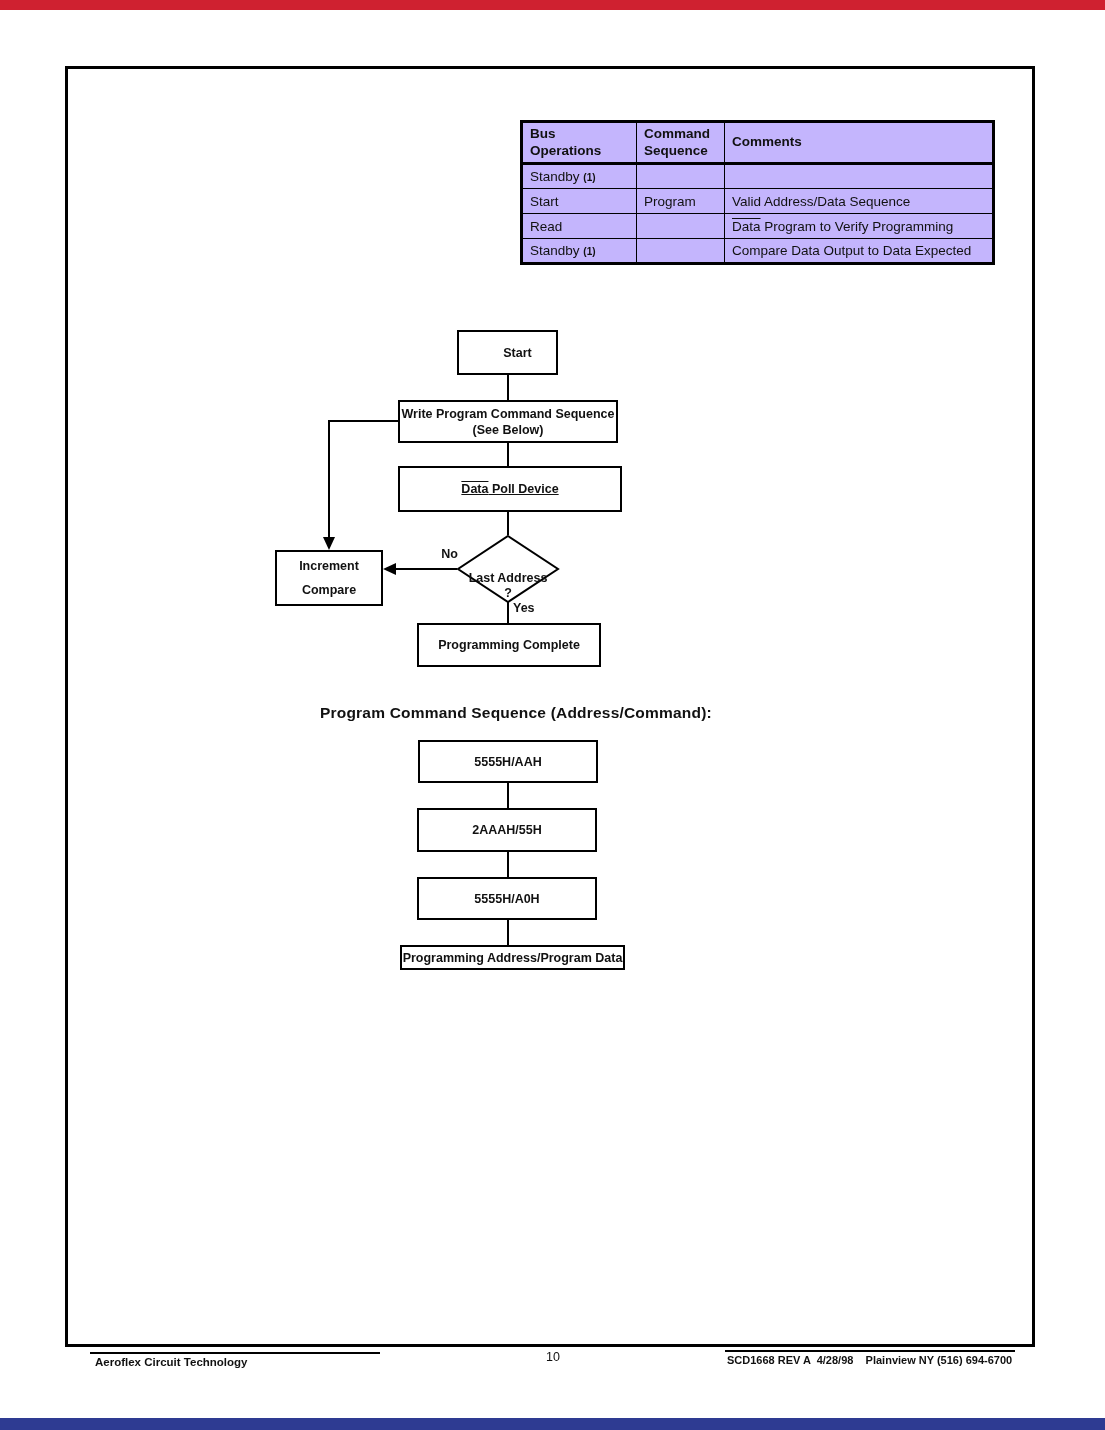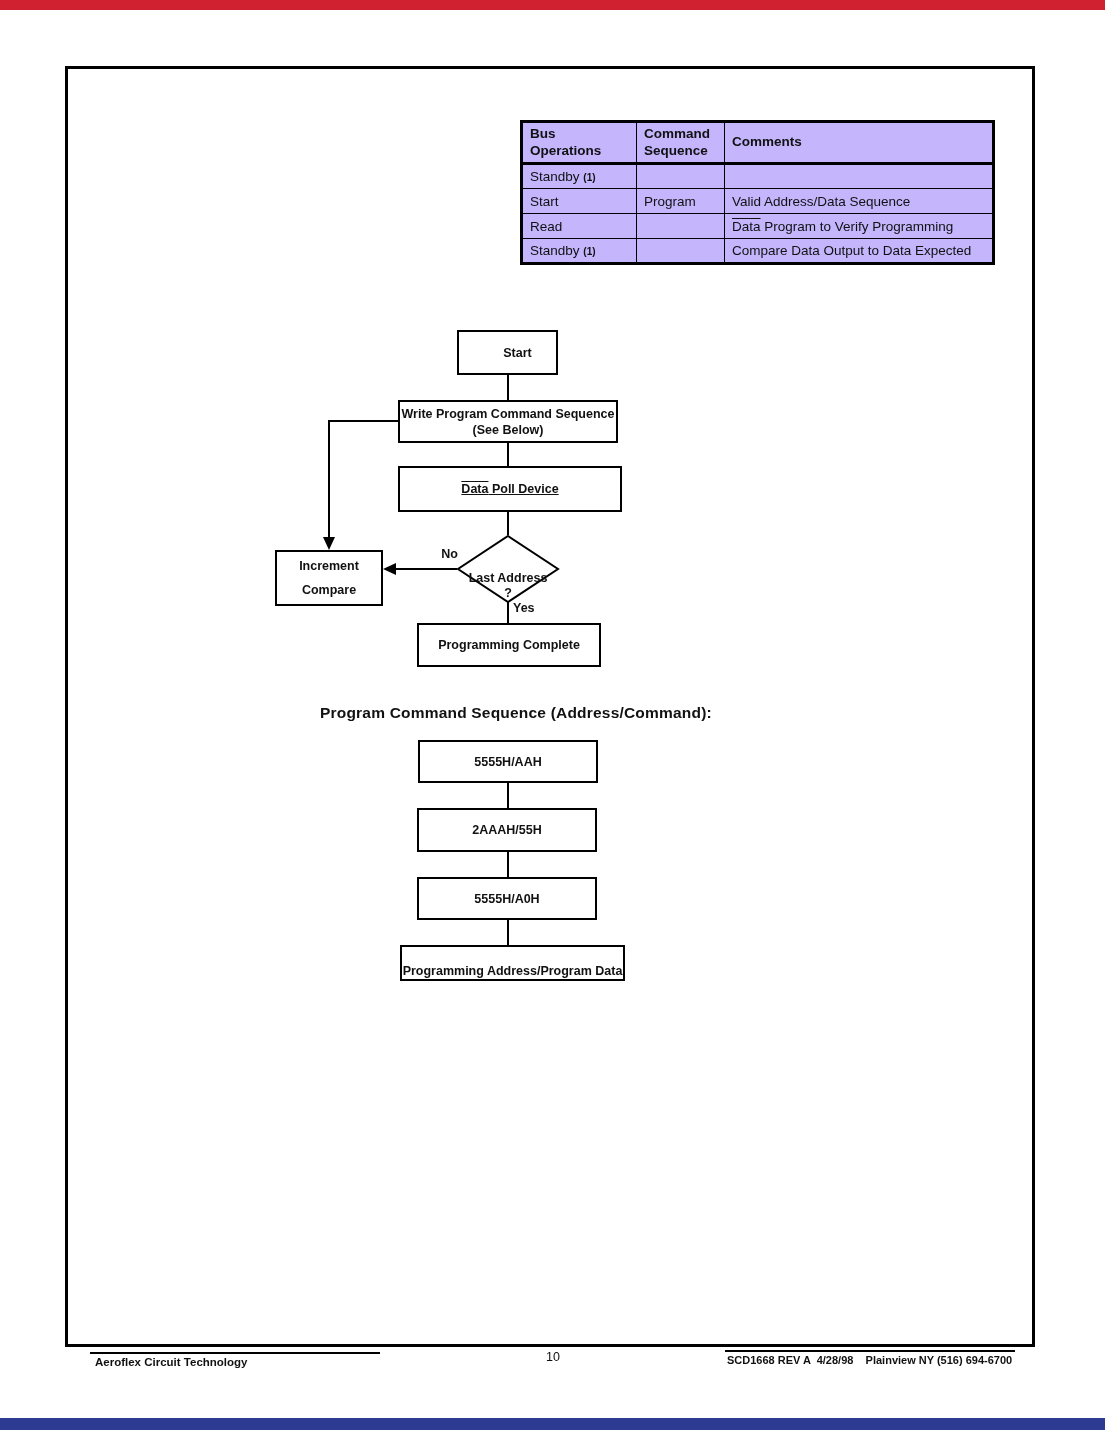--- a/index.html
+++ b/index.html
@@ -201,21 +201,21 @@
   <div class="fbox" style="left:417px; top:808px; width:180px; height:44px;">
     <div>2AAAH/55H</div>
   </div>
   <div class="line" style="left:507px; top:852px; width:2px; height:25px;"></div>
 
   <div class="fbox" style="left:417px; top:877px; width:180px; height:43px;">
     <div>5555H/A0H</div>
   </div>
   <div class="line" style="left:507px; top:920px; width:2px; height:25px;"></div>
 
-  <div class="fbox" style="left:400px; top:945px; width:225px; height:36px;justify-content:flex-end;">
+  <div class="fbox" style="left:400px; top:945px; width:225px; height:25px;">
     <div>Programming Address/Program Data</div>
   </div>
 
   <div class="abs foot-rule" style="left:90px; top:1352px; width:290px;"></div>
   <div class="abs foot-text" style="left:95px; top:1356px;">Aeroflex Circuit Technology</div>
 
   <div class="abs page-num">10</div>
 
   <div class="abs foot-rule" style="left:725px; top:1350px; width:290px;"></div>
   <div class="abs foot-text" style="left:727px; top:1354px; font-size:11px;">SCD1668 REV A  4/28/98    Plainview NY (516) 694-6700</div>

